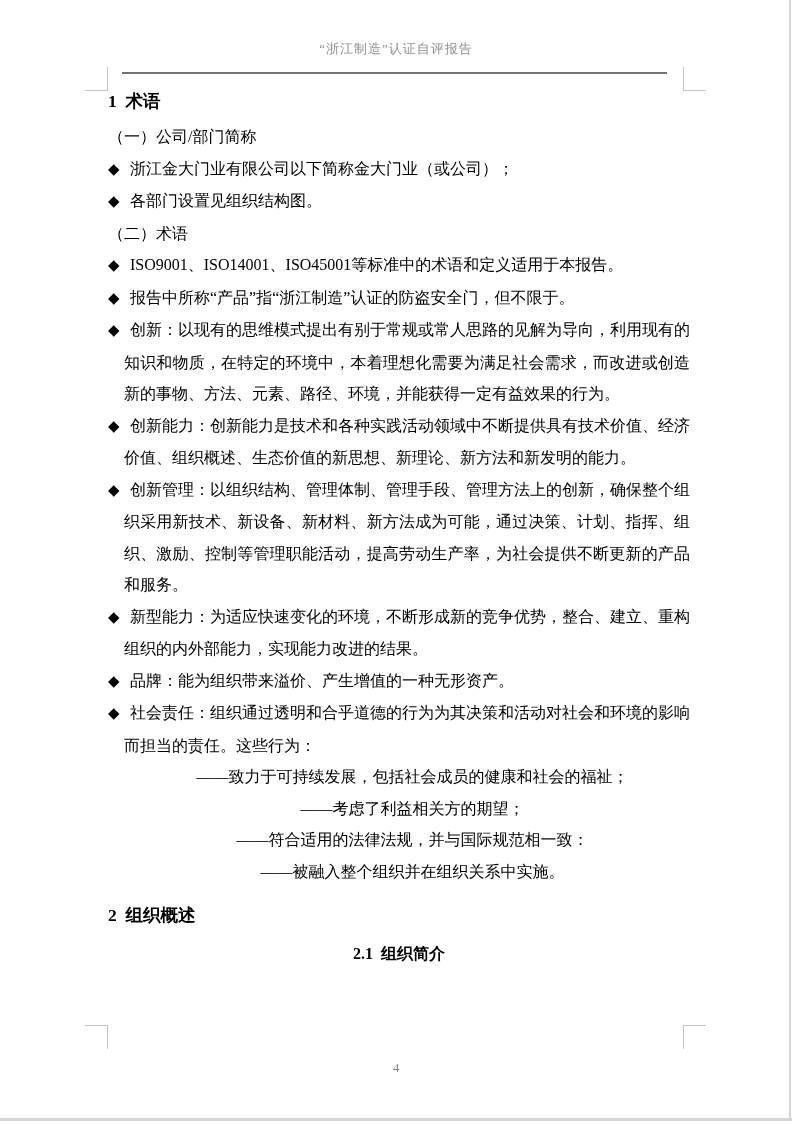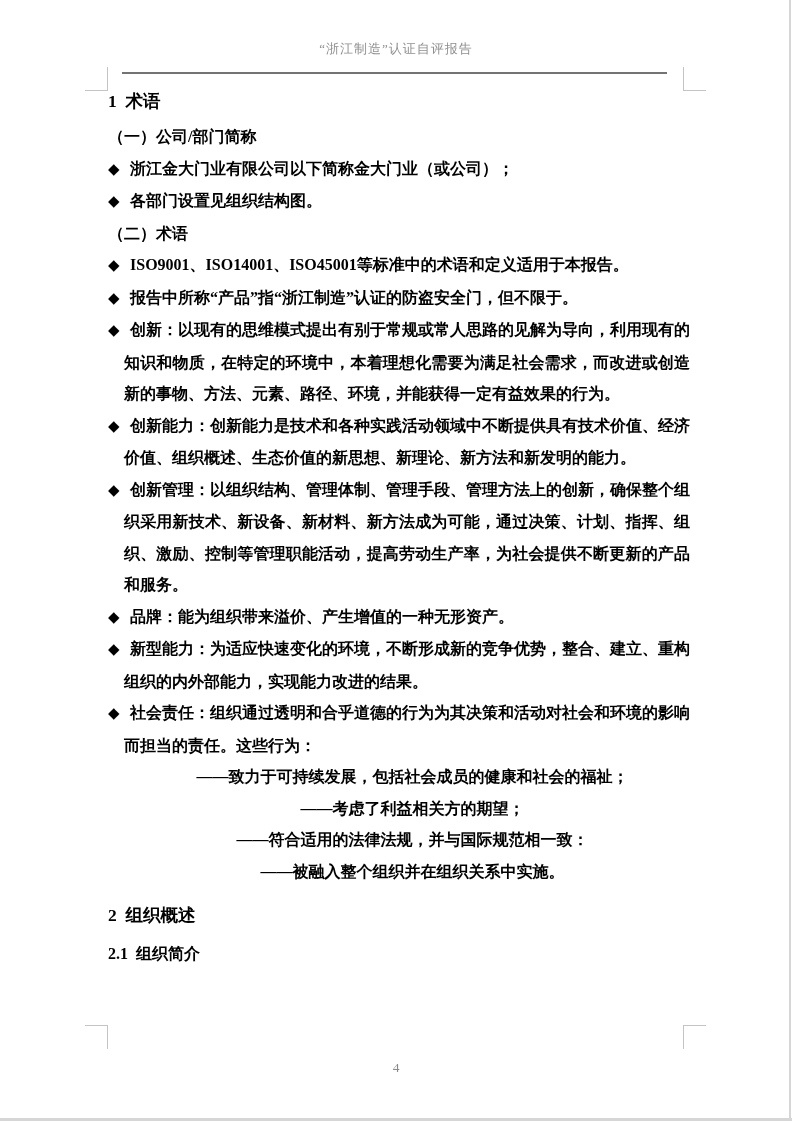--- a/index.html
+++ b/index.html
@@ -37,24 +37,24 @@
   .mark{position:absolute;width:23px;height:24px;}
   .mark.tl{left:85px; top:67px;  border-right:1px solid var(--margin-mark);border-bottom:1px solid var(--margin-mark);}
   .mark.tr{left:683px;top:67px;  border-left:1px solid var(--margin-mark); border-bottom:1px solid var(--margin-mark);}
   .mark.bl{left:85px; top:1025px;border-right:1px solid var(--margin-mark);border-top:1px solid var(--margin-mark);}
   .mark.br{left:683px;top:1025px;border-left:1px solid var(--margin-mark); border-top:1px solid var(--margin-mark);}
   
   .doc{
     position:absolute;left:108px;top:77px;width:582px;
     font-size:16px;line-height:31.5px;
   }
-  .blk{margin:0;font-weight:bold;}
+  .blk{margin:0;}
   .h1{font-size:17.5px;font-weight:bold;line-height:28px;margin:10px 0 6px;white-space:pre;}
   .h1.spaced{margin:12px 0 8px;line-height:32px;}
-  .h2{font-size:16px;font-weight:bold;line-height:30px;margin:0;white-space:pre;}
+  .h2{font-size:16px;font-weight:bold;line-height:30px;margin:0;white-space:pre;text-align:center;}
   .plain{text-align:left;}
   .bullet{padding-left:16px;text-indent:-16px;text-align:justify;}
   .bullet .marker{display:inline-block;width:22px;text-indent:0;font-size:15px;}
   .dash{padding-left:27px;text-align:center;}
   
   .footer-pagenum{
     position:absolute;left:0;top:1058px;width:792px;
     text-align:center;font-size:13.5px;line-height:20px;
     color:var(--footer-text);
   }
@@ -77,22 +77,22 @@
       <div class="blk h1">1  术语</div>
       <div class="blk plain">（一）公司/部门简称</div>
       <div class="blk bullet"><span class="marker">◆</span><span>浙江金大门业有限公司以下简称金大门业（或公司）；</span></div>
       <div class="blk bullet"><span class="marker">◆</span><span>各部门设置见组织结构图。</span></div>
       <div class="blk plain">（二）术语</div>
       <div class="blk bullet"><span class="marker">◆</span><span>ISO9001、ISO14001、ISO45001等标准中的术语和定义适用于本报告。</span></div>
       <div class="blk bullet"><span class="marker">◆</span><span>报告中所称“产品”指“浙江制造”认证的防盗安全门，但不限于。</span></div>
       <div class="blk bullet"><span class="marker">◆</span><span>创新：以现有的思维模式提出有别于常规或常人思路的见解为导向，利用现有的知识和物质，在特定的环境中，本着理想化需要为满足社会需求，而改进或创造新的事物、方法、元素、路径、环境，并能获得一定有益效果的行为。</span></div>
       <div class="blk bullet"><span class="marker">◆</span><span>创新能力：创新能力是技术和各种实践活动领域中不断提供具有技术价值、经济价值、组织概述、生态价值的新思想、新理论、新方法和新发明的能力。</span></div>
       <div class="blk bullet"><span class="marker">◆</span><span>创新管理：以组织结构、管理体制、管理手段、管理方法上的创新，确保整个组织采用新技术、新设备、新材料、新方法成为可能，通过决策、计划、指挥、组织、激励、控制等管理职能活动，提高劳动生产率，为社会提供不断更新的产品和服务。</span></div>
+      <div class="blk bullet"><span class="marker">◆</span><span>新型能力：为适应快速变化的环境，不断形成新的竞争优势，整合、建立、重构组织的内外部能力，实现能力改进的结果。</span></div>
       <div class="blk bullet"><span class="marker">◆</span><span>品牌：能为组织带来溢价、产生增值的一种无形资产。</span></div>
-      <div class="blk bullet"><span class="marker">◆</span><span>新型能力：为适应快速变化的环境，不断形成新的竞争优势，整合、建立、重构组织的内外部能力，实现能力改进的结果。</span></div>
       <div class="blk bullet"><span class="marker">◆</span><span>社会责任：组织通过透明和合乎道德的行为为其决策和活动对社会和环境的影响而担当的责任。这些行为：</span></div>
       <div class="blk dash">——致力于可持续发展，包括社会成员的健康和社会的福祉；</div>
       <div class="blk dash">——考虑了利益相关方的期望；</div>
       <div class="blk dash">——符合适用的法律法规，并与国际规范相一致：</div>
       <div class="blk dash">——被融入整个组织并在组织关系中实施。</div>
       <div class="blk h1 spaced">2  组织概述</div>
       <div class="blk h2">2.1  组织简介</div>
     </div>
 
   <div class="footer-pagenum">4</div>

